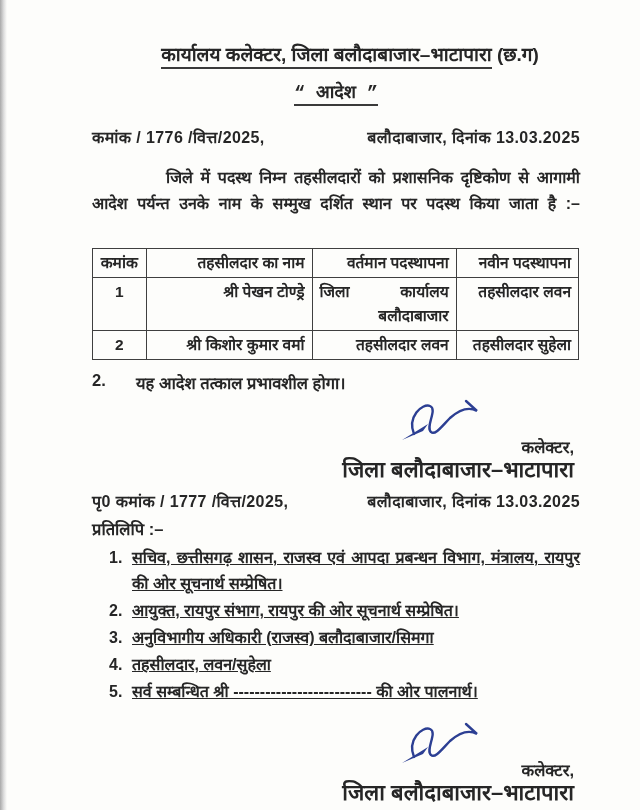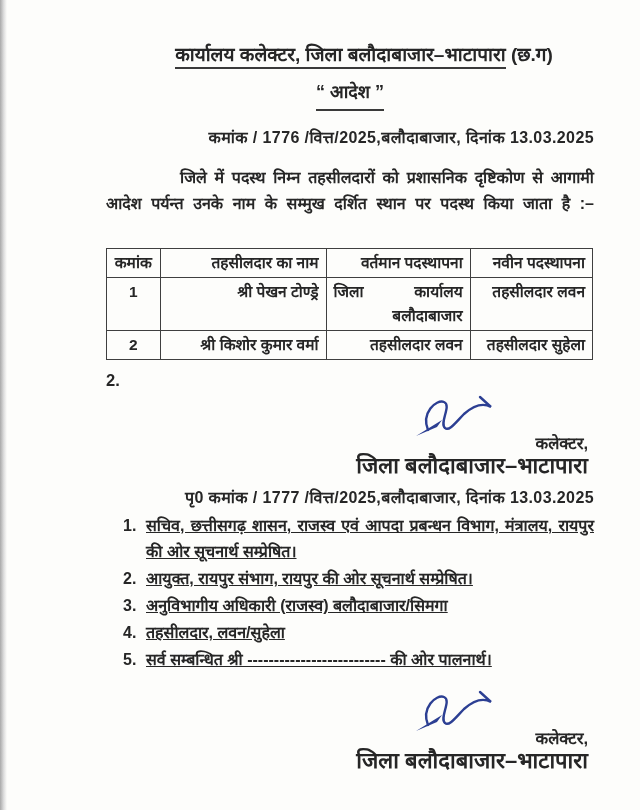--- a/index.html
+++ b/index.html
@@ -6,28 +6,28 @@
   .page {
     position:relative; width:640px; height:810px; margin:0 auto;
     background:#fdfdfb; overflow:hidden;
     font-family:"Liberation Sans","DejaVu Sans",sans-serif;
     color:#262626; font-weight:700;
   }
   .edge-left {
     position:absolute; left:0; top:0; width:7px; height:810px;
     background:linear-gradient(to right,#a9a9a9,#dedede 55%,#fdfdfb);
   }
-  .content { position:absolute; left:106px; top:0; width:488px; }
+  .content { position:absolute; left:92px; top:0; width:488px; }
 
   .title { margin-top:42px; text-align:center; font-size:19px; line-height:25px; padding-left:28px; white-space:nowrap; }
   .title .uline { border-bottom:2px solid #3a3a3a; padding-bottom:2px; }
   .subtitle { margin-top:12px; text-align:center; font-size:18px; }
-  .subtitle .uline { border-bottom:2px solid #3a3a3a; padding-bottom:7px; }
+  .subtitle .uline { border-bottom:2px solid #3a3a3a; padding-bottom:1px;font-family:Liberation Mono, monospace; }
 
-  .refline { margin-top:23px; display:flex; justify-content:flex-end; font-size:16px; letter-spacing:0.4px; }
+  .refline { margin-top:23px; display:flex; justify-content:space-between; font-size:16px; letter-spacing:0.4px; }
 
   .para { margin-top:17px; font-size:16px; line-height:26px; text-align:justify; text-indent:74px; }
   .para:after { content:""; display:inline-block; width:100%; }
 
   table.ttable { border-collapse:collapse; margin-top:5px; width:487px; table-layout:fixed; }
   .ttable th, .ttable td {
     border:1.7px solid #3f3f3f; font-size:15.5px; line-height:24px;
     padding:2px 7px; vertical-align:top; text-align:right; font-weight:700;
   }
   .col-sno { width:49px; }
@@ -40,21 +40,21 @@
   .clause { margin-top:11px; display:flex; font-size:16.5px; }
   .clause .no { width:44px; }
 
   .sigblock { width:260px; margin-left:auto; margin-right:6px; text-align:right; }
   .sigblock.first { margin-top:4px; }
   .sigblock.second { margin-top:16px; }
   .scribble { display:block; margin:0 auto -6px auto; }
   .sig-desg { font-size:16.5px; line-height:22px; }
   .sig-office { font-size:22px; line-height:24px; white-space:nowrap; }
 
-  .refline2 { margin-top:8px;margin-left:43px; }
+  .refline2 { margin-top:8px; }
   .copy-head { margin-top:5px; font-size:16.5px; }
   .copy-list { margin-top:5px; padding-left:17px; }
   .copy-item { display:flex; font-size:16px; line-height:26px; margin-bottom:1px; }
   .copy-item .no { width:23px; flex:none; }
   .copy-item .txt { flex:1; text-align:justify;text-decoration:underline; }
 </style>
 </head>
 <body>
 
 <div class="page">
@@ -107,36 +107,38 @@
         <td class="c">2</td>
         <td>श्री किशोर कुमार वर्मा</td>
         <td>तहसीलदार लवन</td>
         <td>तहसीलदार सुहेला</td>
       </tr>
     </tbody>
       </table>
 
     <div class="clause">
       <span class="no">2.</span>
+      <span>यह आदेश तत्काल प्रभावशील होगा।</span>
     </div>
 
     <div class="sigblock first">
       <svg class="scribble" width="92" height="44" viewBox="0 0 92 44">
         <polygon points="4,42 30,26 25,33" fill="#2c3f93"></polygon>
         <path d="M16,36 C9,19 24,5 32,8 C40,11 27,29 33,34 C37,38 45,27 52,20 C60,13 70,8 79,13 L68,3" fill="none" stroke-width="2.4" stroke-linecap="round" stroke="#2c3f93"></path>
       </svg>
       <div class="sig-desg">कलेक्टर,</div>
       <div class="sig-office">जिला बलौदाबाजार–भाटापारा</div>
     </div>
 
     <div class="refline refline2">
       <span>पृ0 कमांक / 1777 /वित्त/2025,</span>
       <span>बलौदाबाजार, दिनांक 13.03.2025</span>
     </div>
 
+    <div class="copy-head">प्रतिलिपि :–</div>
 
     <div class="copy-list">
       <div class="copy-item">
         <span class="no">1.</span>
         <span class="txt">सचिव, छत्तीसगढ़ शासन, राजस्व एवं आपदा प्रबन्धन विभाग, मंत्रालय, रायपुर की ओर सूचनार्थ सम्प्रेषित।</span>
       </div>
       <div class="copy-item">
         <span class="no">2.</span>
         <span class="txt">आयुक्त, रायपुर संभाग, रायपुर की ओर सूचनार्थ सम्प्रेषित।</span>
       </div>

